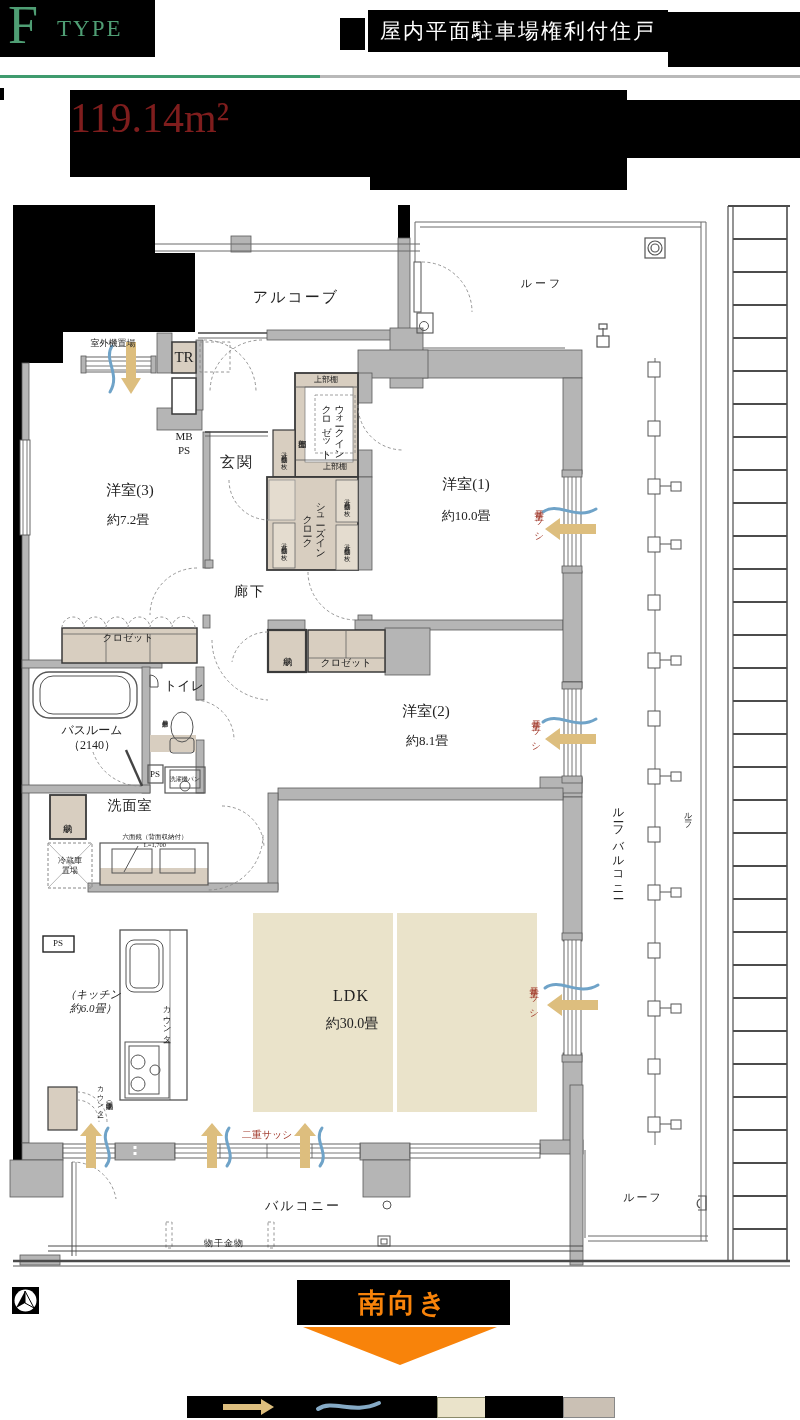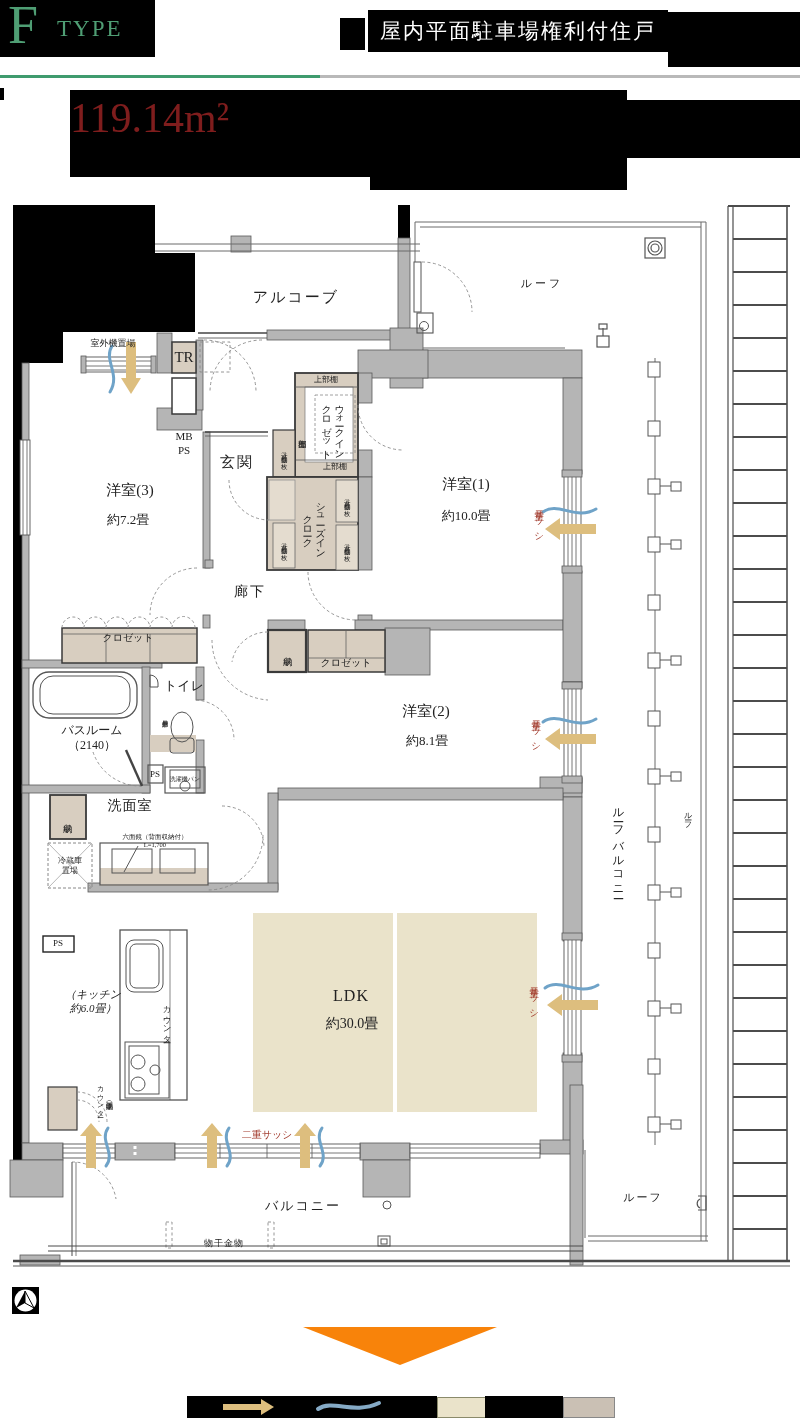--- a/index.html
+++ b/index.html
@@ -383,20 +383,21 @@
   <g>
     <rect x="12" y="1287" width="27" height="27" fill="#000"></rect>
     <circle cx="25.5" cy="1300.5" r="11" fill="#fff"></circle>
     <polygon points="25,1291 16,1308 25,1303" fill="#000"></polygon>
     <polygon points="25,1291 34,1308 25,1303" fill="none" stroke="#000" stroke-width="1"></polygon>
   </g>
 
   <polygon points="303,1327 497,1327 400,1365" fill="#f8830a"></polygon>
 </svg>
 
+<div class="abs" id="south-box" style="z-index:4">南向き</div>
 
 <div class="legend-black" style="left:187px;width:250px">
   <svg width="250" height="22" viewBox="0 0 250 22">
     <polygon points="36,8 74,8 74,3 87,11 74,19 74,14 36,14" fill="#ddbe7e"></polygon>
     <path d="M131,13 C146,3 166,19 192,7" fill="none" stroke="#85aac6" stroke-width="4" stroke-linecap="round"></path>
   </svg>
 </div>
 <div class="swatch" style="left:437px;width:48px;background:#eae3ca;border:1px solid #8a8a6a"></div>
 <div class="legend-black" style="left:485px;width:78px"></div>
 <div class="swatch" style="left:563px;width:50px;background:#cac0b4;border:1px solid #888"></div>

